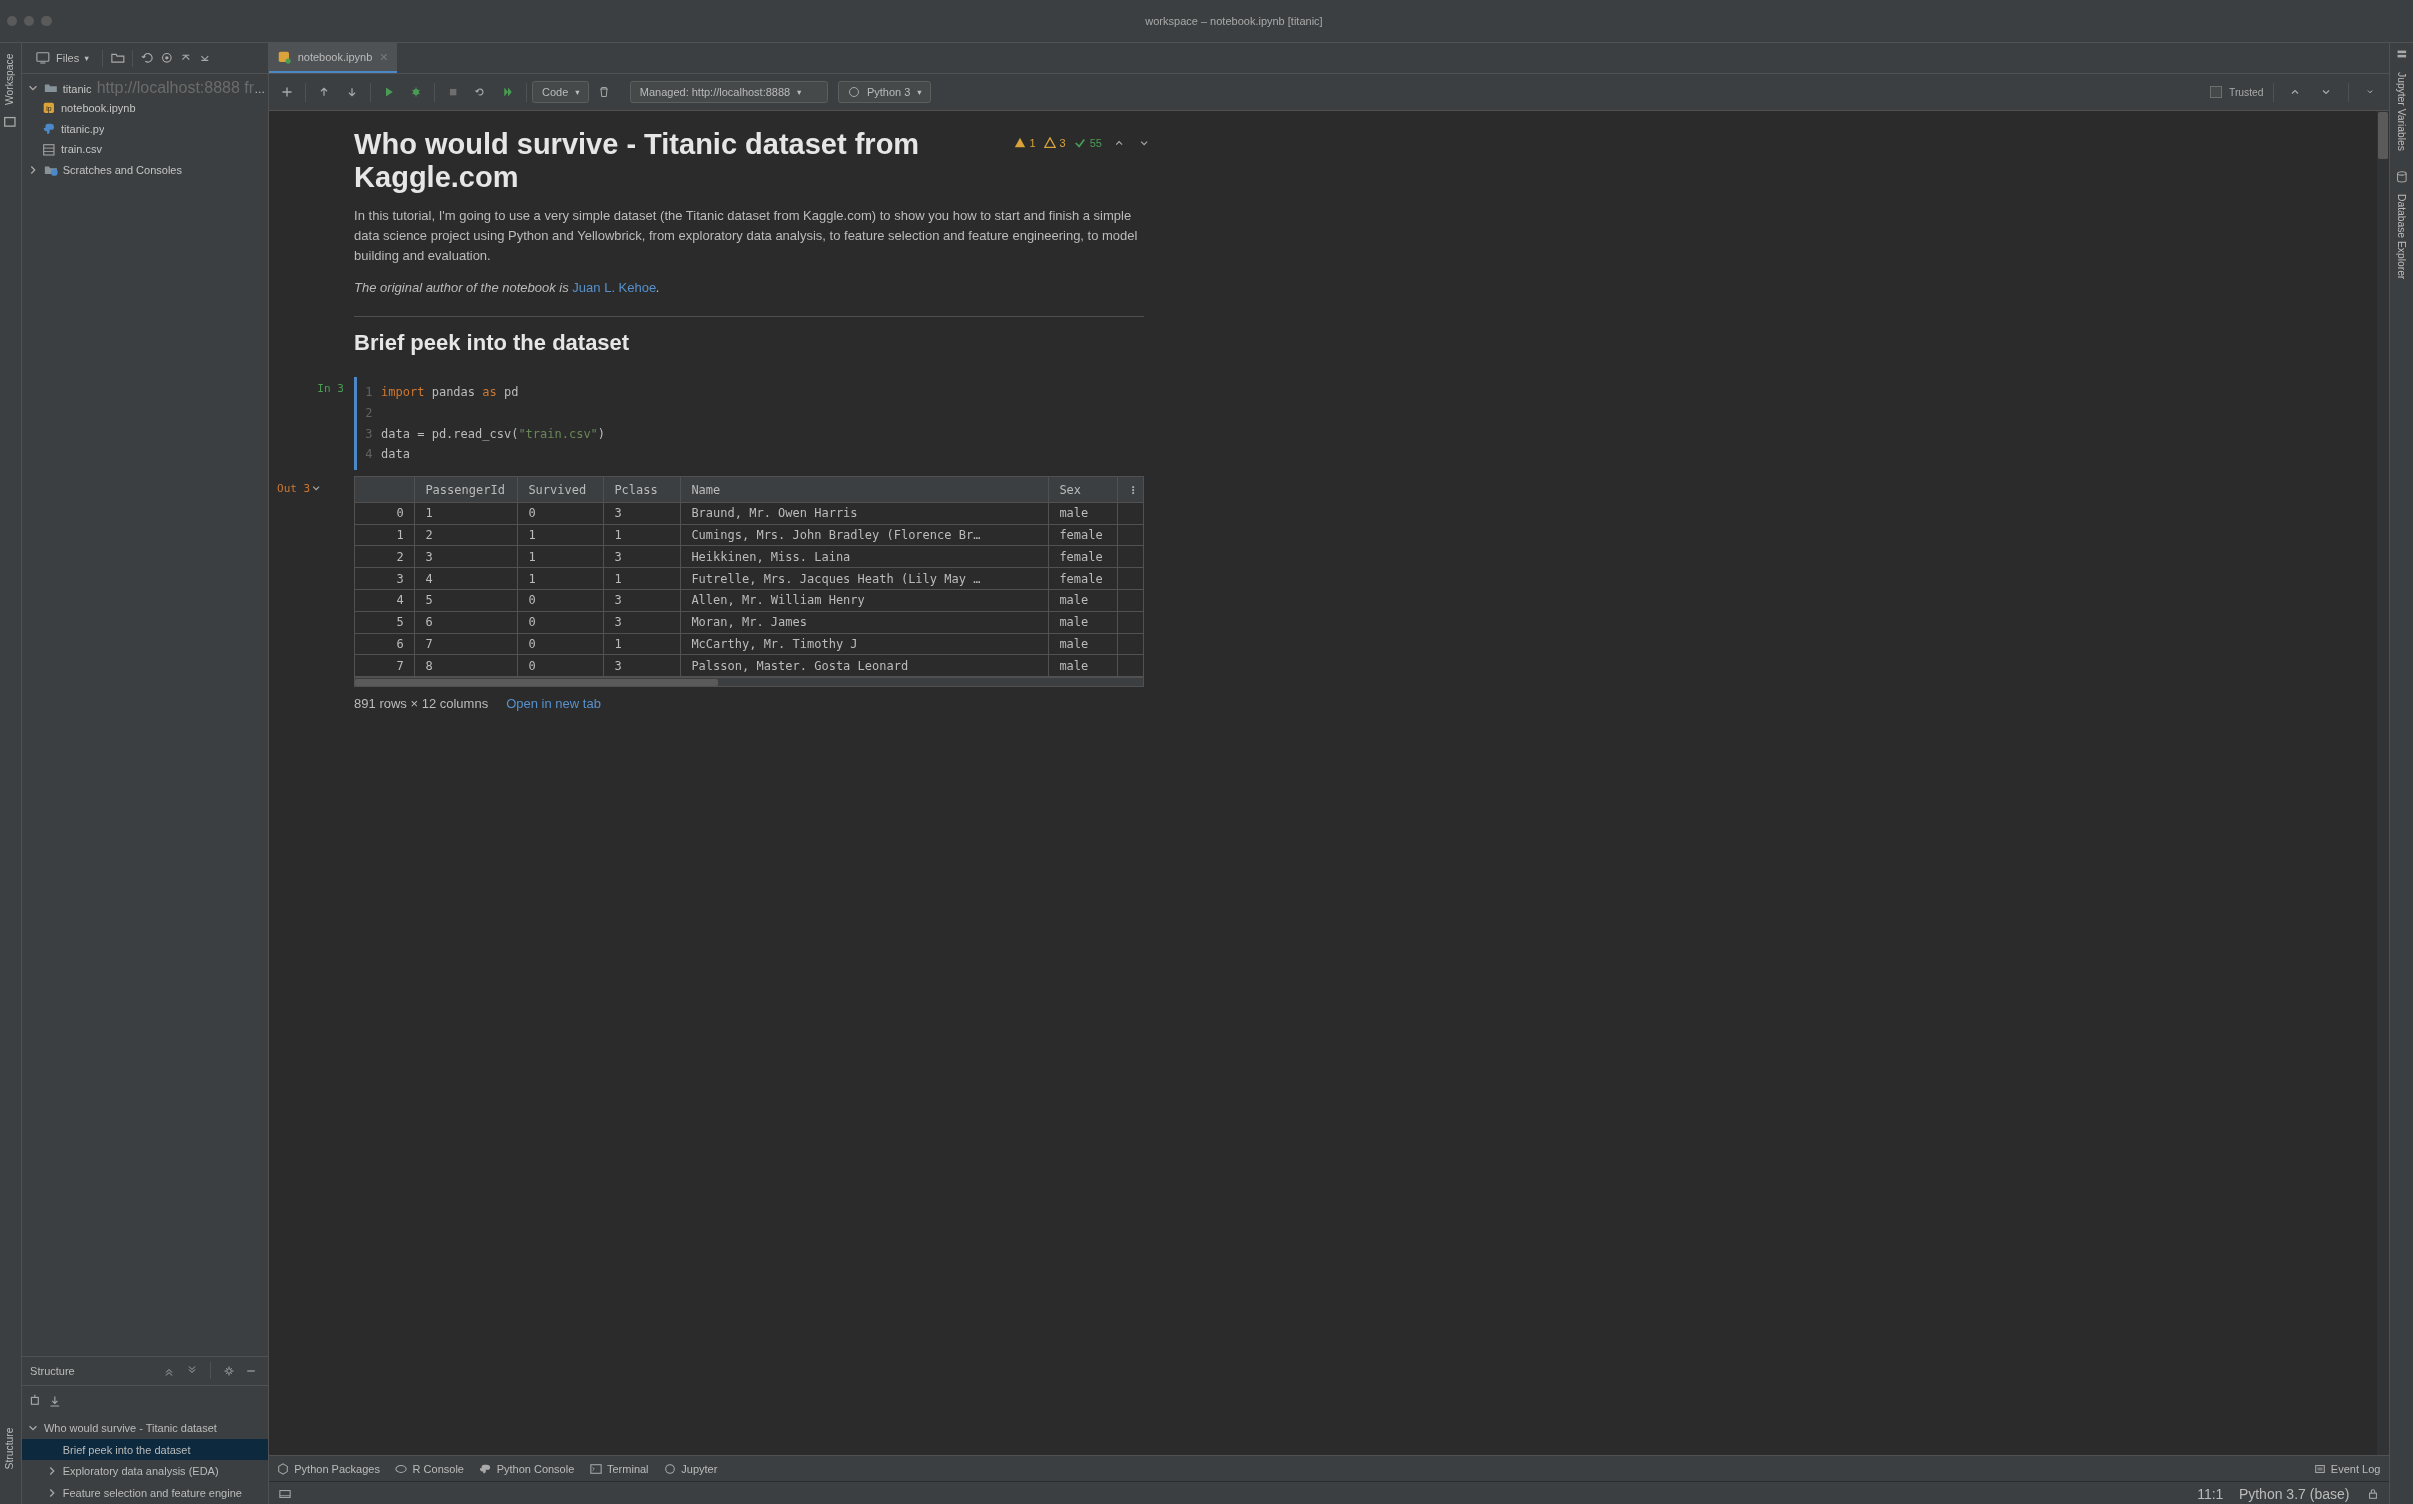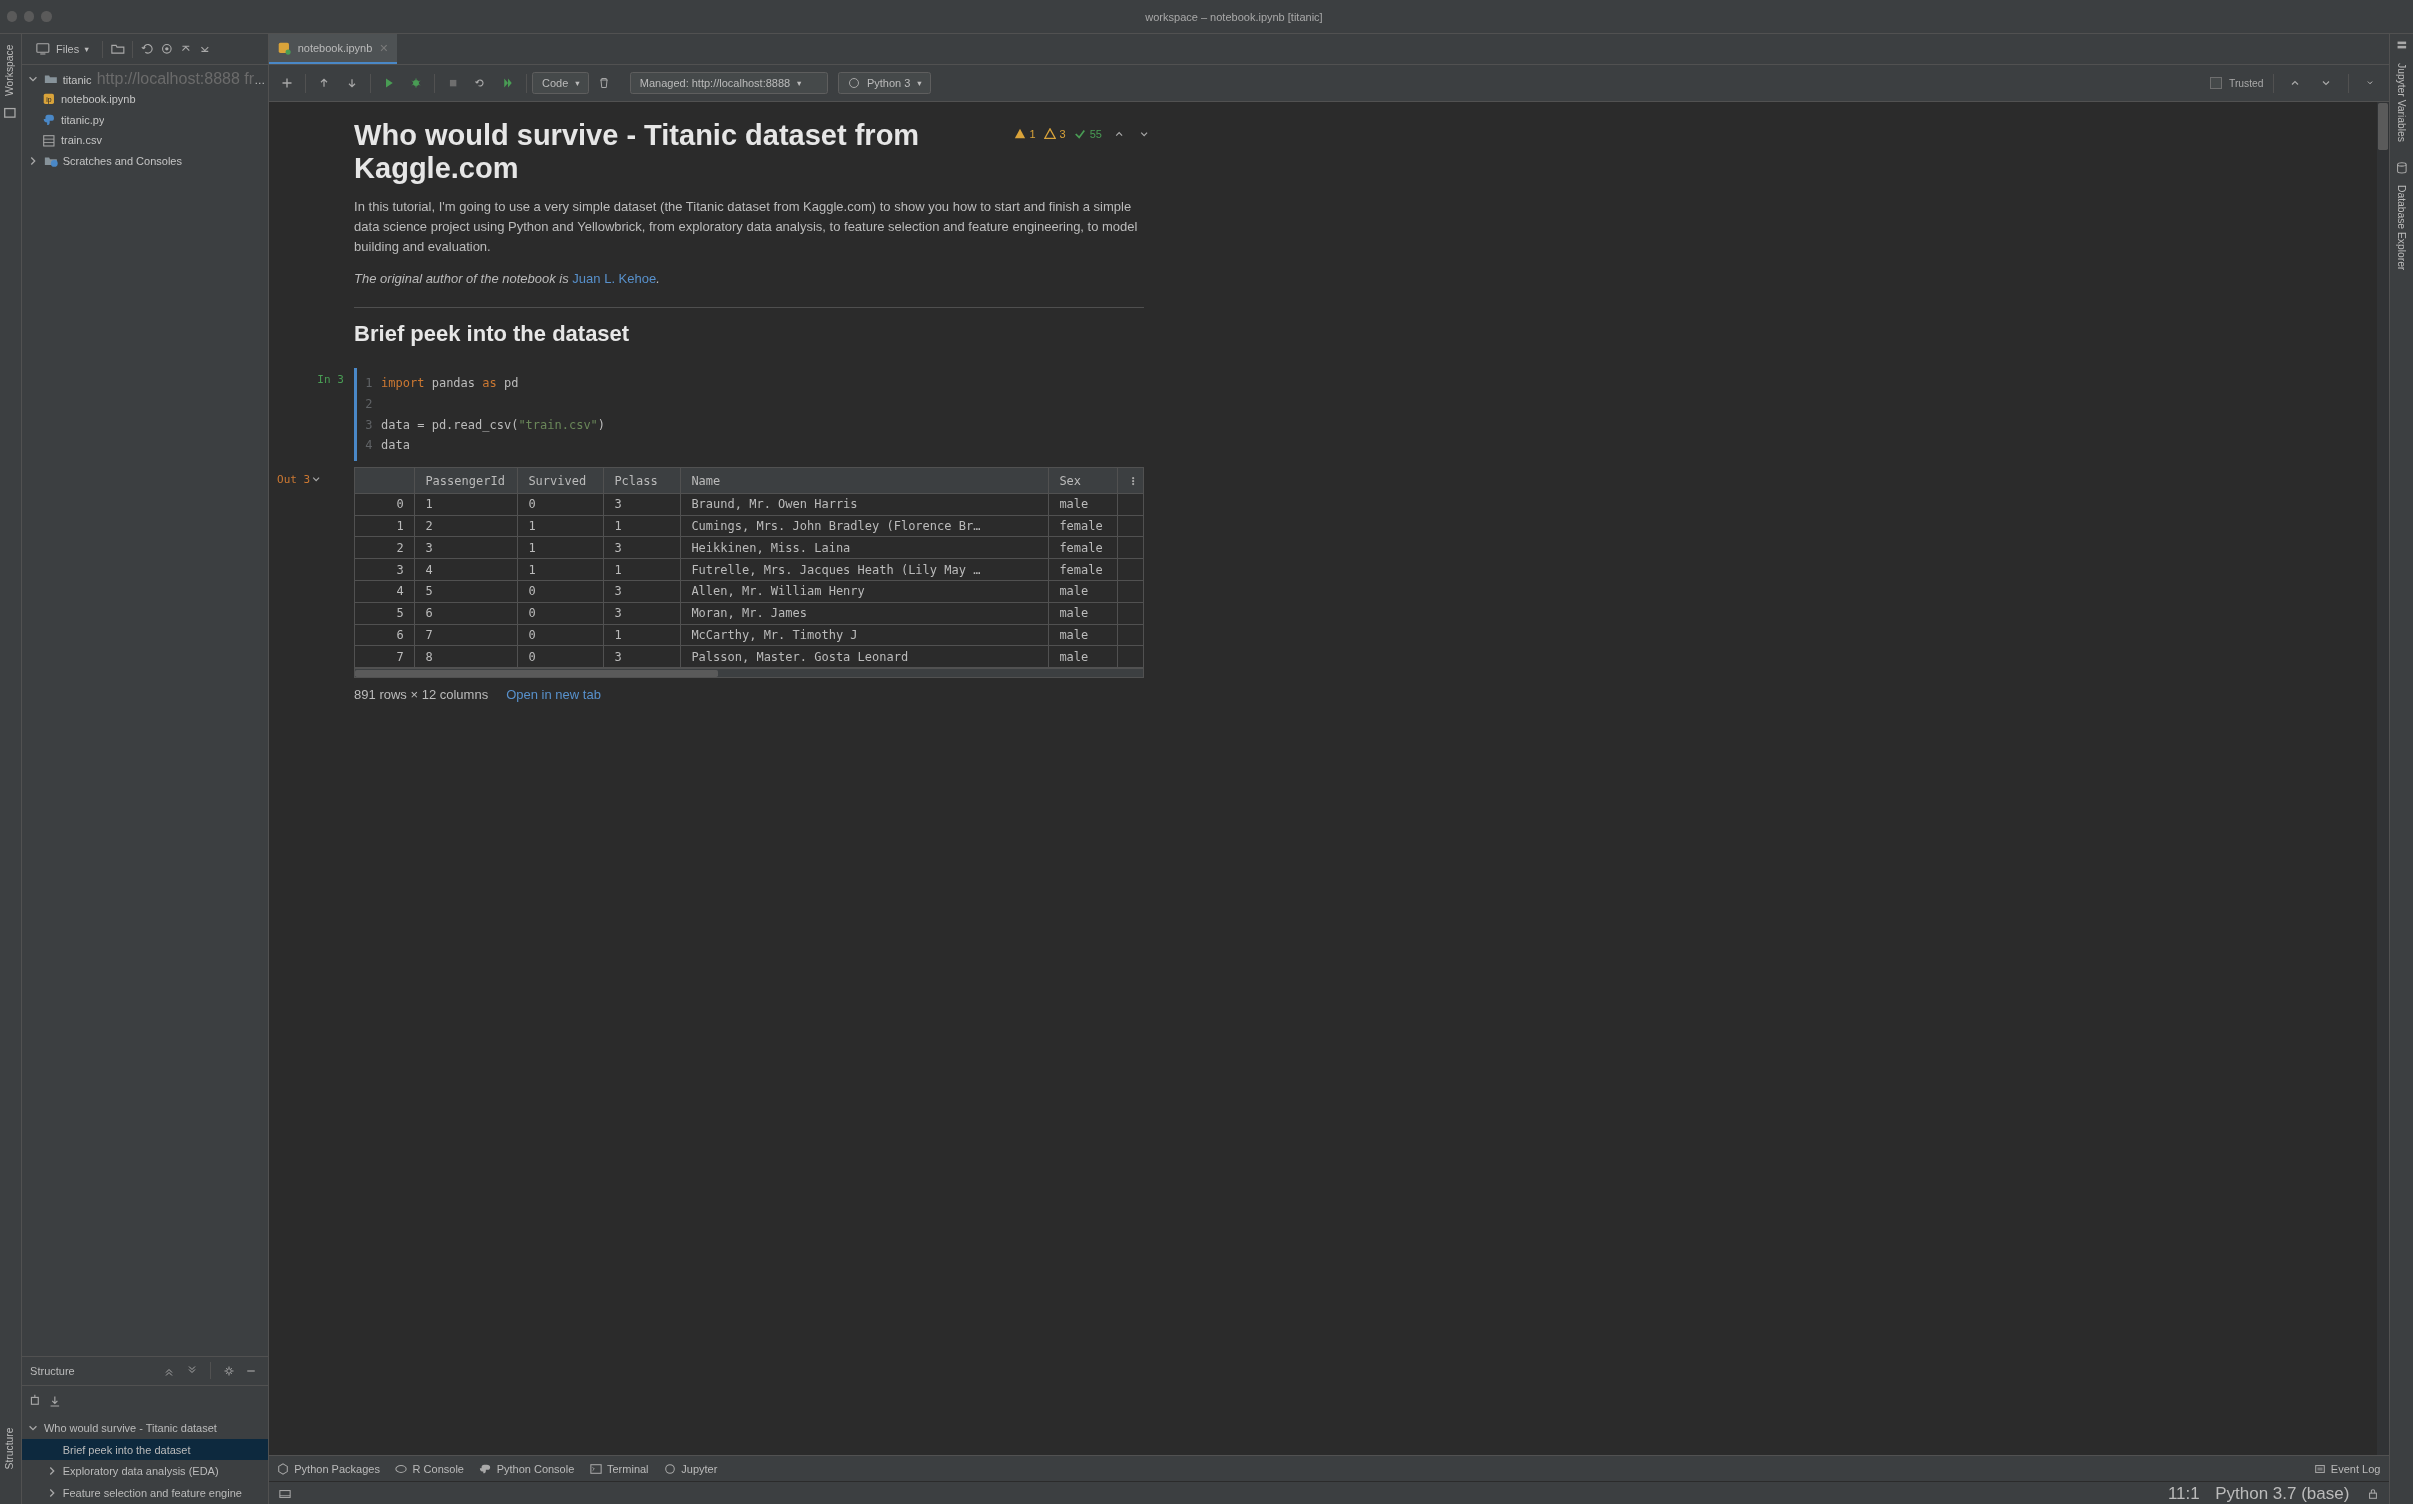--- a/index.html
+++ b/index.html
@@ -8,21 +8,21 @@
   background: #2b2b2b;
   color: #bbbbbb;
   width: 2413px;
   height: 1505px;
   overflow: hidden;
   font-size: 11px;
   display: flex;
   flex-direction: column;
 }
 .titlebar {
-  height: 34px;
+  height: 43px;
   background: #3c3f41;
   display: flex;
   align-items: center;
   padding: 0 6.9px;
   border-bottom: 0.9px solid #515151;
 }
 .traffic-lights { display: flex; gap: 6.9px; margin-right: 10.3px; }
 .traffic-light { width: 10.3px; height: 10.3px; border-radius: 50%; background: #5a5a5a; }
 .title-text { flex: 1; text-align: center; color: #a9a9a9; font-size: 11px; }
 .main-area { flex: 1; display: flex; overflow: hidden; }
@@ -196,21 +196,21 @@
 }
 .right-tab {
   writing-mode: vertical-rl;
   padding: 10.3px 3.4px;
   font-size: 10.3px;
   color: #bbbbbb;
 }
 .bottom-toolbar { height: 26px; background: #3c3f41; border-top: 0.9px solid #515151; display: flex; align-items: center; padding: 0 8.6px; gap: 15.5px; font-size: 11px; }
 .bt-item { display: flex; align-items: flex-end; gap: 5.2px; }
 .bt-right { margin-left: auto; display: flex; align-items: center; gap: 15.5px; }
-.status-bar { height: 24px; background: #3c3f41; border-top: 0.9px solid #2b2b2b; display: flex; align-items: center; padding: 0 8.6px; gap: 15.5px; font-size: 17px; }
+.status-bar { height: 24px; background: #3c3f41; border-top: 0.9px solid #2b2b2b; display: flex; align-items: center; padding: 0 8.6px; gap: 15.5px; font-size: 14px; }
 .status-right { margin-left: auto; display: flex; align-items: center; gap: 15.5px; }
 svg { display: block; }
 </style>
 </head>
 <body>
 
 <div class="titlebar">
   <div class="traffic-lights">
     <div class="traffic-light"></div>
     <div class="traffic-light"></div>

